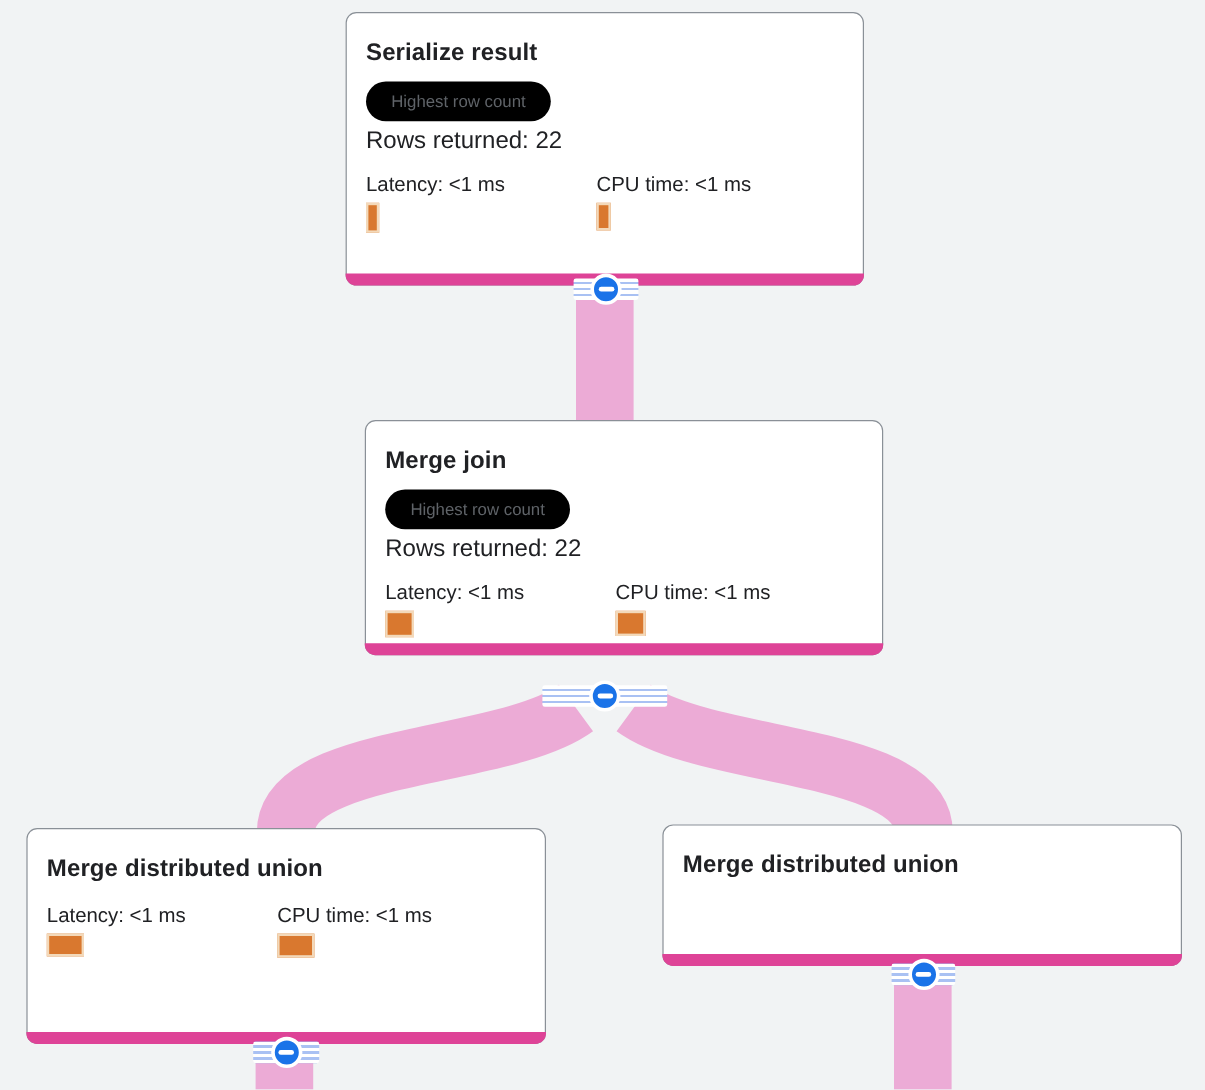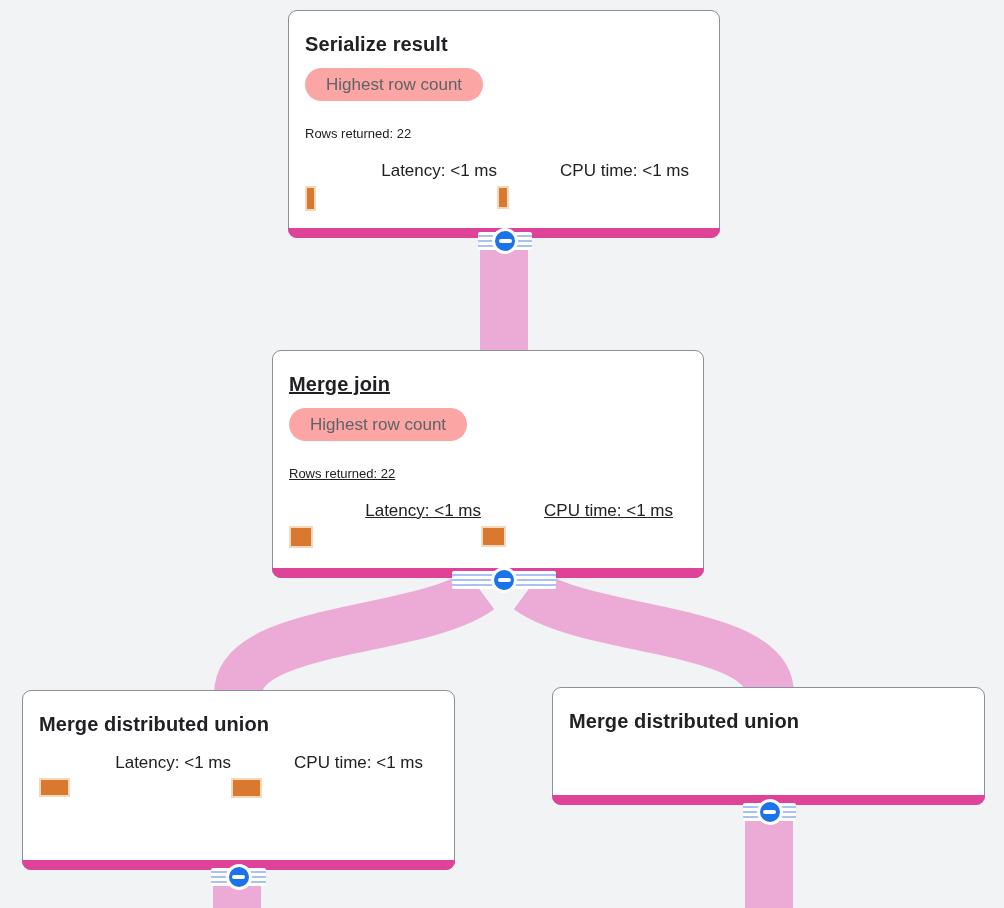--- a/index.html
+++ b/index.html
@@ -16,36 +16,36 @@
   
   .node{
     position:absolute;z-index:2;
     background:#ffffff;
     border:1px solid #8a9097;
     border-radius:9px;
     box-sizing:border-box;
     padding:18px 16px 0 16px;
   }
   .n1{left:288px;top:10px;width:432px;height:228px;}
-  .n2{left:272px;top:350px;width:432px;height:228px;text-decoration:underline;}
+  .n2{left:304px;top:350px;width:432px;height:196px;}
   .n3{left:22px;top:690px;width:433px;height:180px;}
   .n4{left:552px;top:687px;width:433px;height:118px;}
 
   .node-title{
     font-size:20px;font-weight:bold;letter-spacing:.1px;
     color:#202124;line-height:26px;margin-top:2px;
   }
   .badge{
     display:inline-block;margin-top:11px;
-    background:#fca5a5;color:#5f6368;
-    font-size:17px;line-height:33px;
+    background:#000000;color:#5f6368;
+    font-size:14px;line-height:33px;
     padding:0 21px;border-radius:17px;
   }
-  .rows-line{font-size:13px;line-height:22px;margin-top:22px;color:#202124;}
-  .metrics{display:flex;margin-top:15px;text-align:right;}
+  .rows-line{font-size:20px;line-height:22px;margin-top:5px;color:#202124;}
+  .metrics{display:flex;margin-top:15px;}
   .metric{width:192px;}
   .metric-label{font-size:17px;line-height:22px;color:#202124;}
   .metric-bar{
     margin-top:4px;
     background:#d9782f;
     border:2px solid #f3d9ba;
     box-sizing:content-box;
   }
   .bottom-bar{
     position:absolute;left:-1px;right:-1px;bottom:-1px;height:10px;

